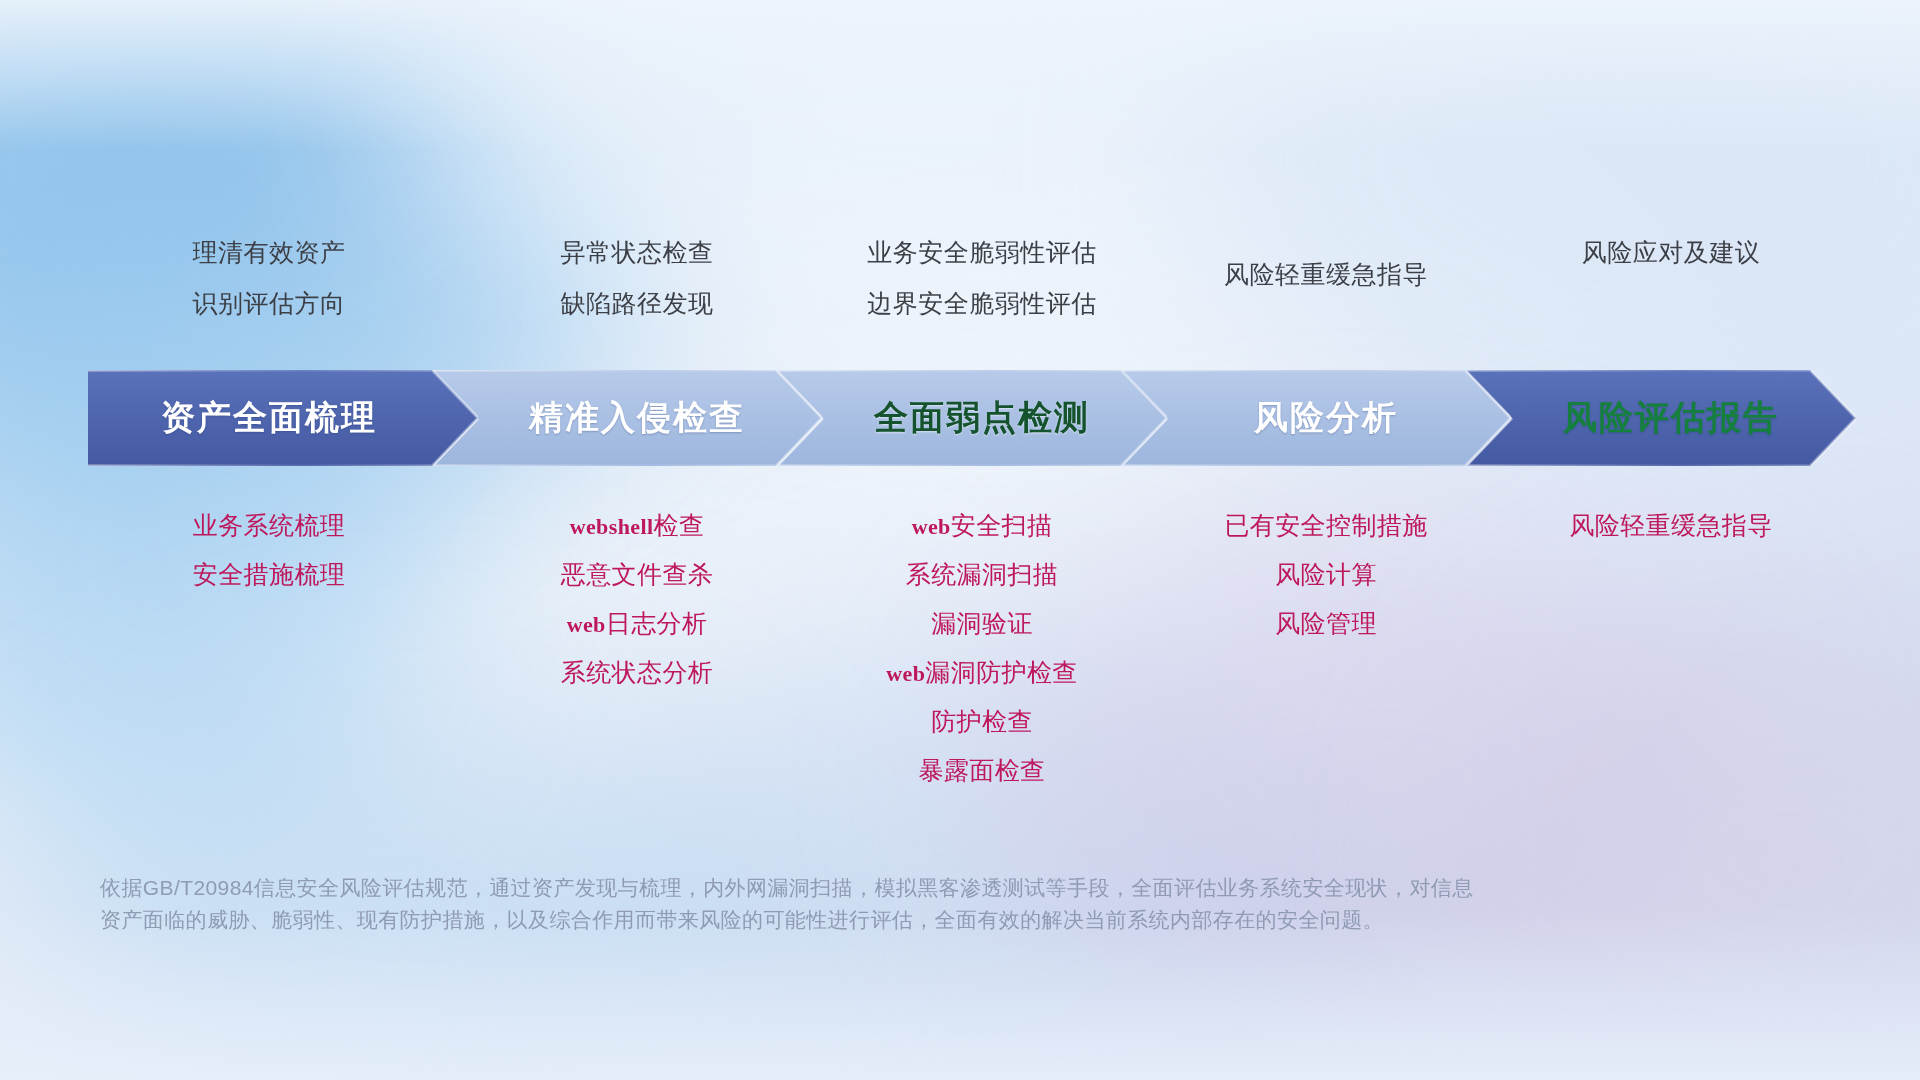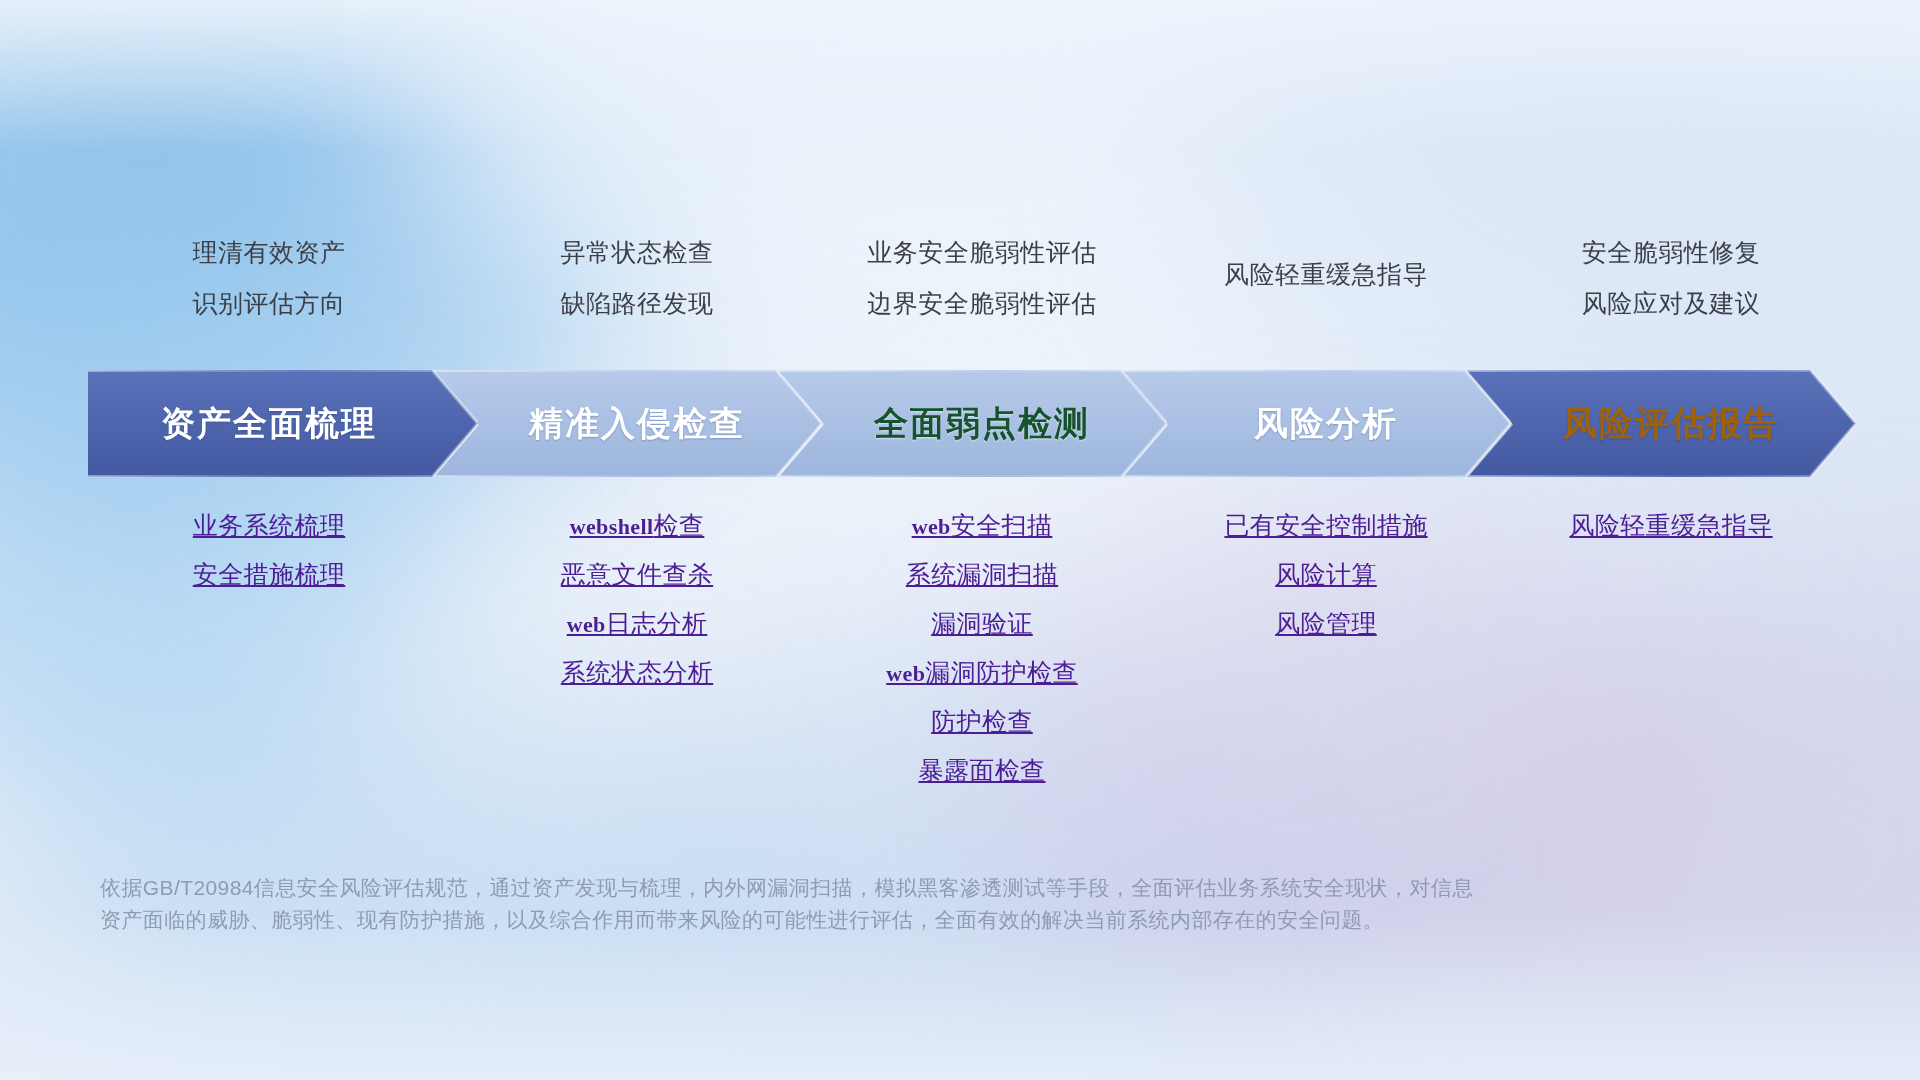--- a/index.html
+++ b/index.html
@@ -39,29 +39,29 @@
   .col{position:absolute;top:0;text-align:center;}
 
   .toplist{position:absolute;width:100%;}
   .toplist .li{
     font-size:25px;color:#3c3f46;letter-spacing:.5px;line-height:1.0;
     margin-bottom:26px;white-space:nowrap;
   }
 
   .botlist{position:absolute;width:100%;}
   .botlist .li{
-    font-size:25px;color:#4c1d95;letter-spacing:.4px;line-height:1.0;
-    margin-bottom:24px;white-space:nowrap;text-decoration:underline;
+    font-size:25px;color:#be185d;letter-spacing:.4px;line-height:1.0;
+    margin-bottom:24px;white-space:nowrap;
   }
   .botlist .li .lat{font-family:"Liberation Serif","DejaVu Serif",serif;font-weight:700;font-size:22px;}
 
   
   .banner{position:absolute;left:88px;top:370px;width:1768px;height:93px;}
   .chev{
-    position:absolute;top:0;height:107px;
+    position:absolute;top:0;height:96px;
     display:flex;align-items:center;justify-content:center;
     box-sizing:border-box;
   }
   .chev .lbl{
     position:relative;z-index:3;
     font-size:34px;font-weight:bold;letter-spacing:2px;
     text-shadow:0 1px 2px rgba(28,48,96,.28);
     white-space:nowrap;
   }
   .chev .shape{position:absolute;inset:0;z-index:1;}
@@ -180,21 +180,21 @@
          <linearGradient id="g4s" x1="0" y1="0" x2="1" y2="0">
            <stop offset="0%" stop-color="rgba(255,255,255,.55)"></stop>
            <stop offset="55%" stop-color="rgba(255,255,255,.10)"></stop>
            <stop offset="100%" stop-color="rgba(255,255,255,.45)"></stop>
          </linearGradient>
        </defs>
        <polygon points="0,0 344,0 390,46.5 344,93 0,93 46,46.5" fill="url(#g4)"></polygon>
        <polyline points="0,0 344,0 390,46.5 344,93 0,93 46,46.5" fill="none" stroke="url(#g4s)" stroke-width="3"></polyline>
      </svg>
           </div>
-          <span class="lbl" style="color: #a16207; transform: translateX(10px);">风险评估报告</span>
+          <span class="lbl" style="color: #15803d; transform: translateX(10px);">风险评估报告</span>
         </div>
       </div>
 
     <div class="cols" id="cols">
         <div class="col" style="left: 29px; width: 480px;">
           <div class="toplist" style="left: 0px; top: 240px;">
             <div class="li">理清有效资产</div>
             <div class="li">识别评估方向</div>
           </div>
           <div class="botlist" style="left: 0px; top: 513px;">
@@ -233,21 +233,20 @@
             <div class="li">风险轻重缓急指导</div>
           </div>
           <div class="botlist" style="left: 0px; top: 513px;">
             <div class="li">已有安全控制措施</div>
             <div class="li">风险计算</div>
             <div class="li">风险管理</div>
           </div>
         </div>
         <div class="col" style="left: 1431px; width: 480px;">
           <div class="toplist" style="left: 0px; top: 240px;">
-            <div class="li">安全脆弱性修复</div>
             <div class="li">风险应对及建议</div>
           </div>
           <div class="botlist" style="left: 0px; top: 513px;">
             <div class="li">风险轻重缓急指导</div>
           </div>
         </div>
       </div>
 
     <div id="caption" style="position:absolute;left:100px;top:872px;width:1560px;
                 font-size:21px;line-height:32px;color:#8f9bb3;letter-spacing:.4px;">

